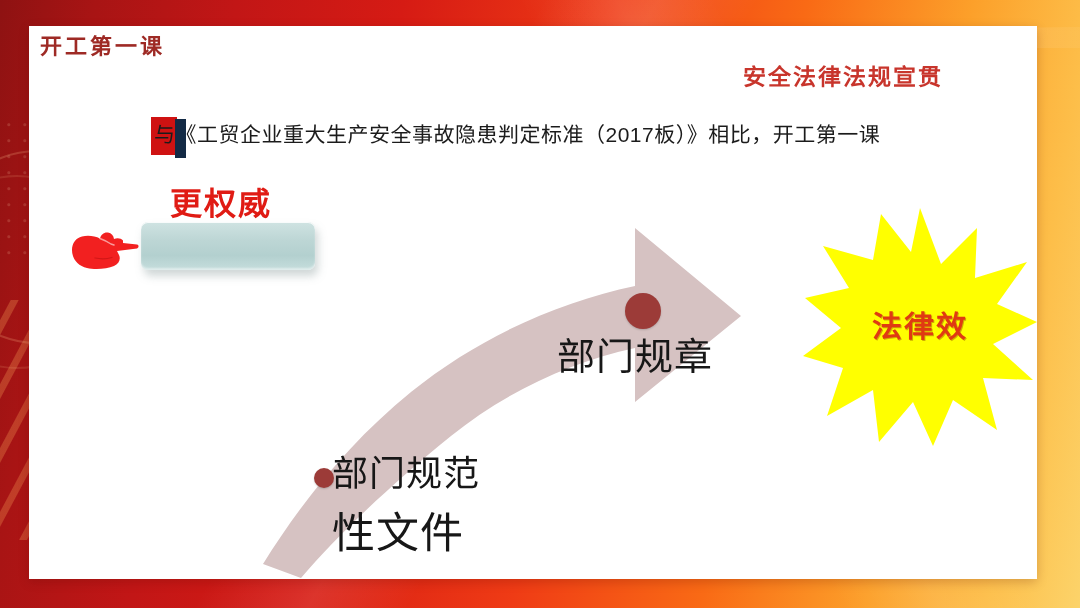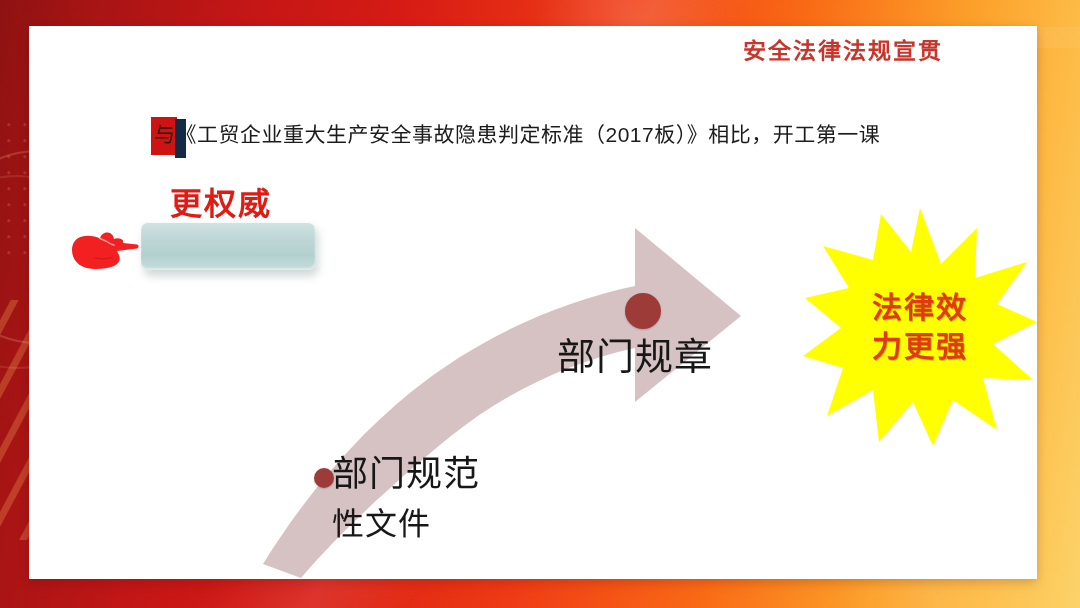--- a/index.html
+++ b/index.html
@@ -75,21 +75,21 @@
 
   
   .kicker{
     position:absolute;left:11px;top:2px;
     font-family:"Liberation Serif","DejaVu Serif",serif;
     font-size:22px;font-weight:700;letter-spacing:3px;
     color:#9e2a25;
     white-space:nowrap;
   }
   .section-title{
-    position:absolute;left:714px;top:6px;
+    position:absolute;left:714px;top:32px;
     font-family:Liberation Serif, serif;
     font-size:23px;font-weight:700;letter-spacing:2px;
     color:#c8352c;
     white-space:nowrap;
   }
 
   
   .body-line{
     position:absolute;left:125px;top:92px;
     font-size:21px;color:#1b1b1b;letter-spacing:.5px;
@@ -136,21 +136,21 @@
   }
   .dot-big{left:596px;top:267px;width:36px;height:36px;}
   .dot-small{left:285px;top:442px;width:20px;height:20px;}
 
   .label{
     position:absolute;color:#171717;white-space:nowrap;
     font-weight:400;
   }
   .label-mid{left:528px;top:300px;font-size:38px;letter-spacing:1px;}
   .label-low-1{left:303px;top:418px;font-size:36px;letter-spacing:1px;}
-  .label-low-2{left:303px;top:472px;font-size:32px;letter-spacing:1px;}
+  .label-low-2{left:303px;top:472px;font-size:43px;letter-spacing:1px;}
 
   
   .burst{
     position:absolute;left:772px;top:178px;width:238px;height:246px;
   }
   .burst-text{
     position:absolute;left:772px;top:178px;width:238px;height:246px;
     display:flex;flex-direction:column;align-items:center;justify-content:center;
     gap:3px;
     pointer-events:none;
@@ -169,20 +169,21 @@
   <div class="frame-bg"></div>
   <div class="frame-sheen"></div>
   <div class="frame-streaks"></div>
   <div class="frame-dots"></div>
   <div class="frame-arc"></div>
   <div class="frame-arc b"></div>
   <div class="top-wave"></div>
 
   <div class="card">
 
+    <div class="kicker">开工第一课</div>
     <div class="section-title">安全法律法规宣贯</div>
 
     <div class="mark-red"></div>
     <div class="mark-navy"></div>
     <div class="body-line">与《工贸企业重大生产安全事故隐患判定标准（2017板）》相比，开工第一课</div>
 
     <div class="emph-red">更权威</div>
     <div class="teal-plate"></div>
 
     <div class="hand-wrap">
@@ -221,17 +222,16 @@
     <div class="label label-low-2">性文件</div>
 
     <div class="burst">
       <svg viewBox="0 0 238 246" width="238" height="246" aria-hidden="true">
         <polygon fill="#ffff00" points="119,4 140,60 176,24 174,74 226,58 196,100 236,118 192,140 232,176 182,174 196,226 152,196
                   132,242 112,198 78,238 72,186 26,212 42,164 2,152 40,124 4,94 48,84 22,42 72,56 80,10 110,48"></polygon>
       </svg>
     </div>
     <div class="burst-text">
       <div>法律效</div>
-      <div>力更强</div>
     </div>
 
   </div>
 </div>
 
 </body></html>

